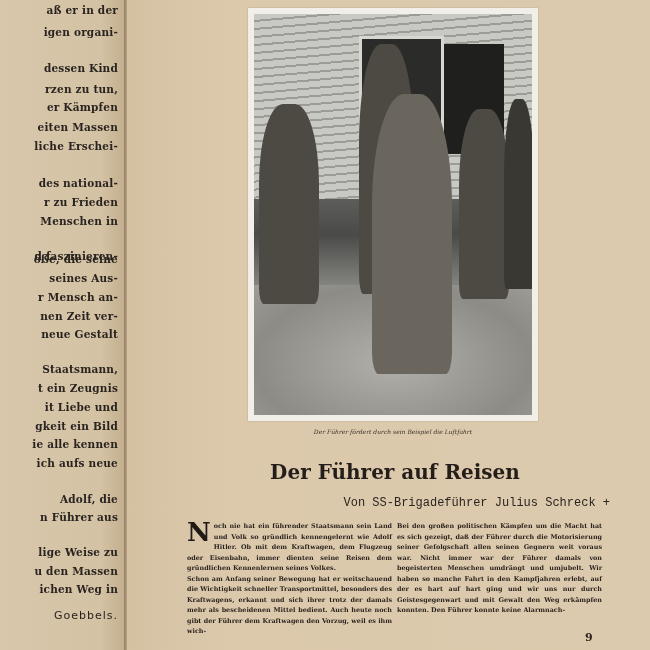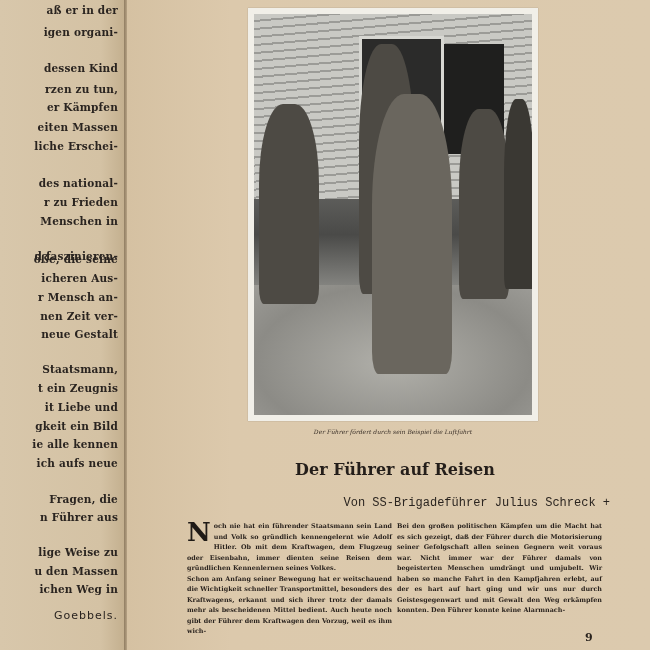--- a/index.html
+++ b/index.html
@@ -49,21 +49,21 @@
   .ground {
     position: absolute; left: 0; bottom: 0; width: 100%; height: 130px;
     background: radial-gradient(ellipse at 50% 60%, #b1b0aa, #8c8b86 70%, #9d9c97);
   }
   .caption {
     position: absolute; left: 248px; top: 428px; width: 290px; text-align: center;
     font-family: "DejaVu Serif", serif; font-style: italic; font-size: 6px; color: #3a3028;
   }
   .headline {
     position: absolute; left: 180px; top: 460px; width: 430px; text-align: center;
-    font-family: "DejaVu Serif", serif; font-weight: bold; font-size: 16px; color: #241e1a;
+    font-family: "DejaVu Serif", serif; font-weight: bold; font-size: 20px; color: #241e1a;
   }
   .byline {
     position: absolute; left: 180px; top: 496px; width: 430px; text-align: right;
     font-family: Liberation Mono, monospace; font-size: 12px; color: #2a241f;
   }
   .col {
     position: absolute; top: 521px; width: 205px;
     font-family: "DejaVu Serif", serif; font-weight: bold; font-size: 6.4px;
     line-height: 10.5px; color: #2a231e; text-align: justify;
   }
@@ -91,31 +91,31 @@
         <div class="left-line" style="top: 62px;">dessen Kind</div>
         <div class="left-line" style="top: 83px;">rzen zu tun,</div>
         <div class="left-line" style="top: 101px;">er Kämpfen</div>
         <div class="left-line" style="top: 121px;">eiten Massen</div>
         <div class="left-line" style="top: 140px;">liche Erschei-</div>
         <div class="left-line" style="top: 177px;">des national-</div>
         <div class="left-line" style="top: 196px;">r zu Frieden</div>
         <div class="left-line" style="top: 215px;">Menschen in</div>
         <div class="left-line" style="top: 250px;">d faszinieren-</div>
         <div class="left-line" style="top: 253px;">öße, die seine</div>
-        <div class="left-line" style="top: 272px;">icheren Aus-</div>
+        <div class="left-line" style="top: 272px;">seines Aus-</div>
         <div class="left-line" style="top: 291px;">r Mensch an-</div>
         <div class="left-line" style="top: 310px;">nen Zeit ver-</div>
         <div class="left-line" style="top: 328px;">neue Gestalt</div>
         <div class="left-line" style="top: 363px;">Staatsmann,</div>
         <div class="left-line" style="top: 382px;">t ein Zeugnis</div>
         <div class="left-line" style="top: 401px;">it Liebe und</div>
         <div class="left-line" style="top: 420px;">gkeit ein Bild</div>
         <div class="left-line" style="top: 438px;">ie alle kennen</div>
         <div class="left-line" style="top: 457px;">ich aufs neue</div>
-        <div class="left-line" style="top: 493px;">Fragen, die</div>
+        <div class="left-line" style="top: 493px;">Adolf, die</div>
         <div class="left-line" style="top: 511px;">n Führer aus</div>
         <div class="left-line" style="top: 546px;">lige Weise zu</div>
         <div class="left-line" style="top: 565px;">u den Massen</div>
         <div class="left-line" style="top: 583px;">ichen Weg in</div>
         <div class="left-line left-sign" style="top: 609px;">Goebbels.</div>
       </div>
   </div>
 
   <div class="gutter"></div>
 

